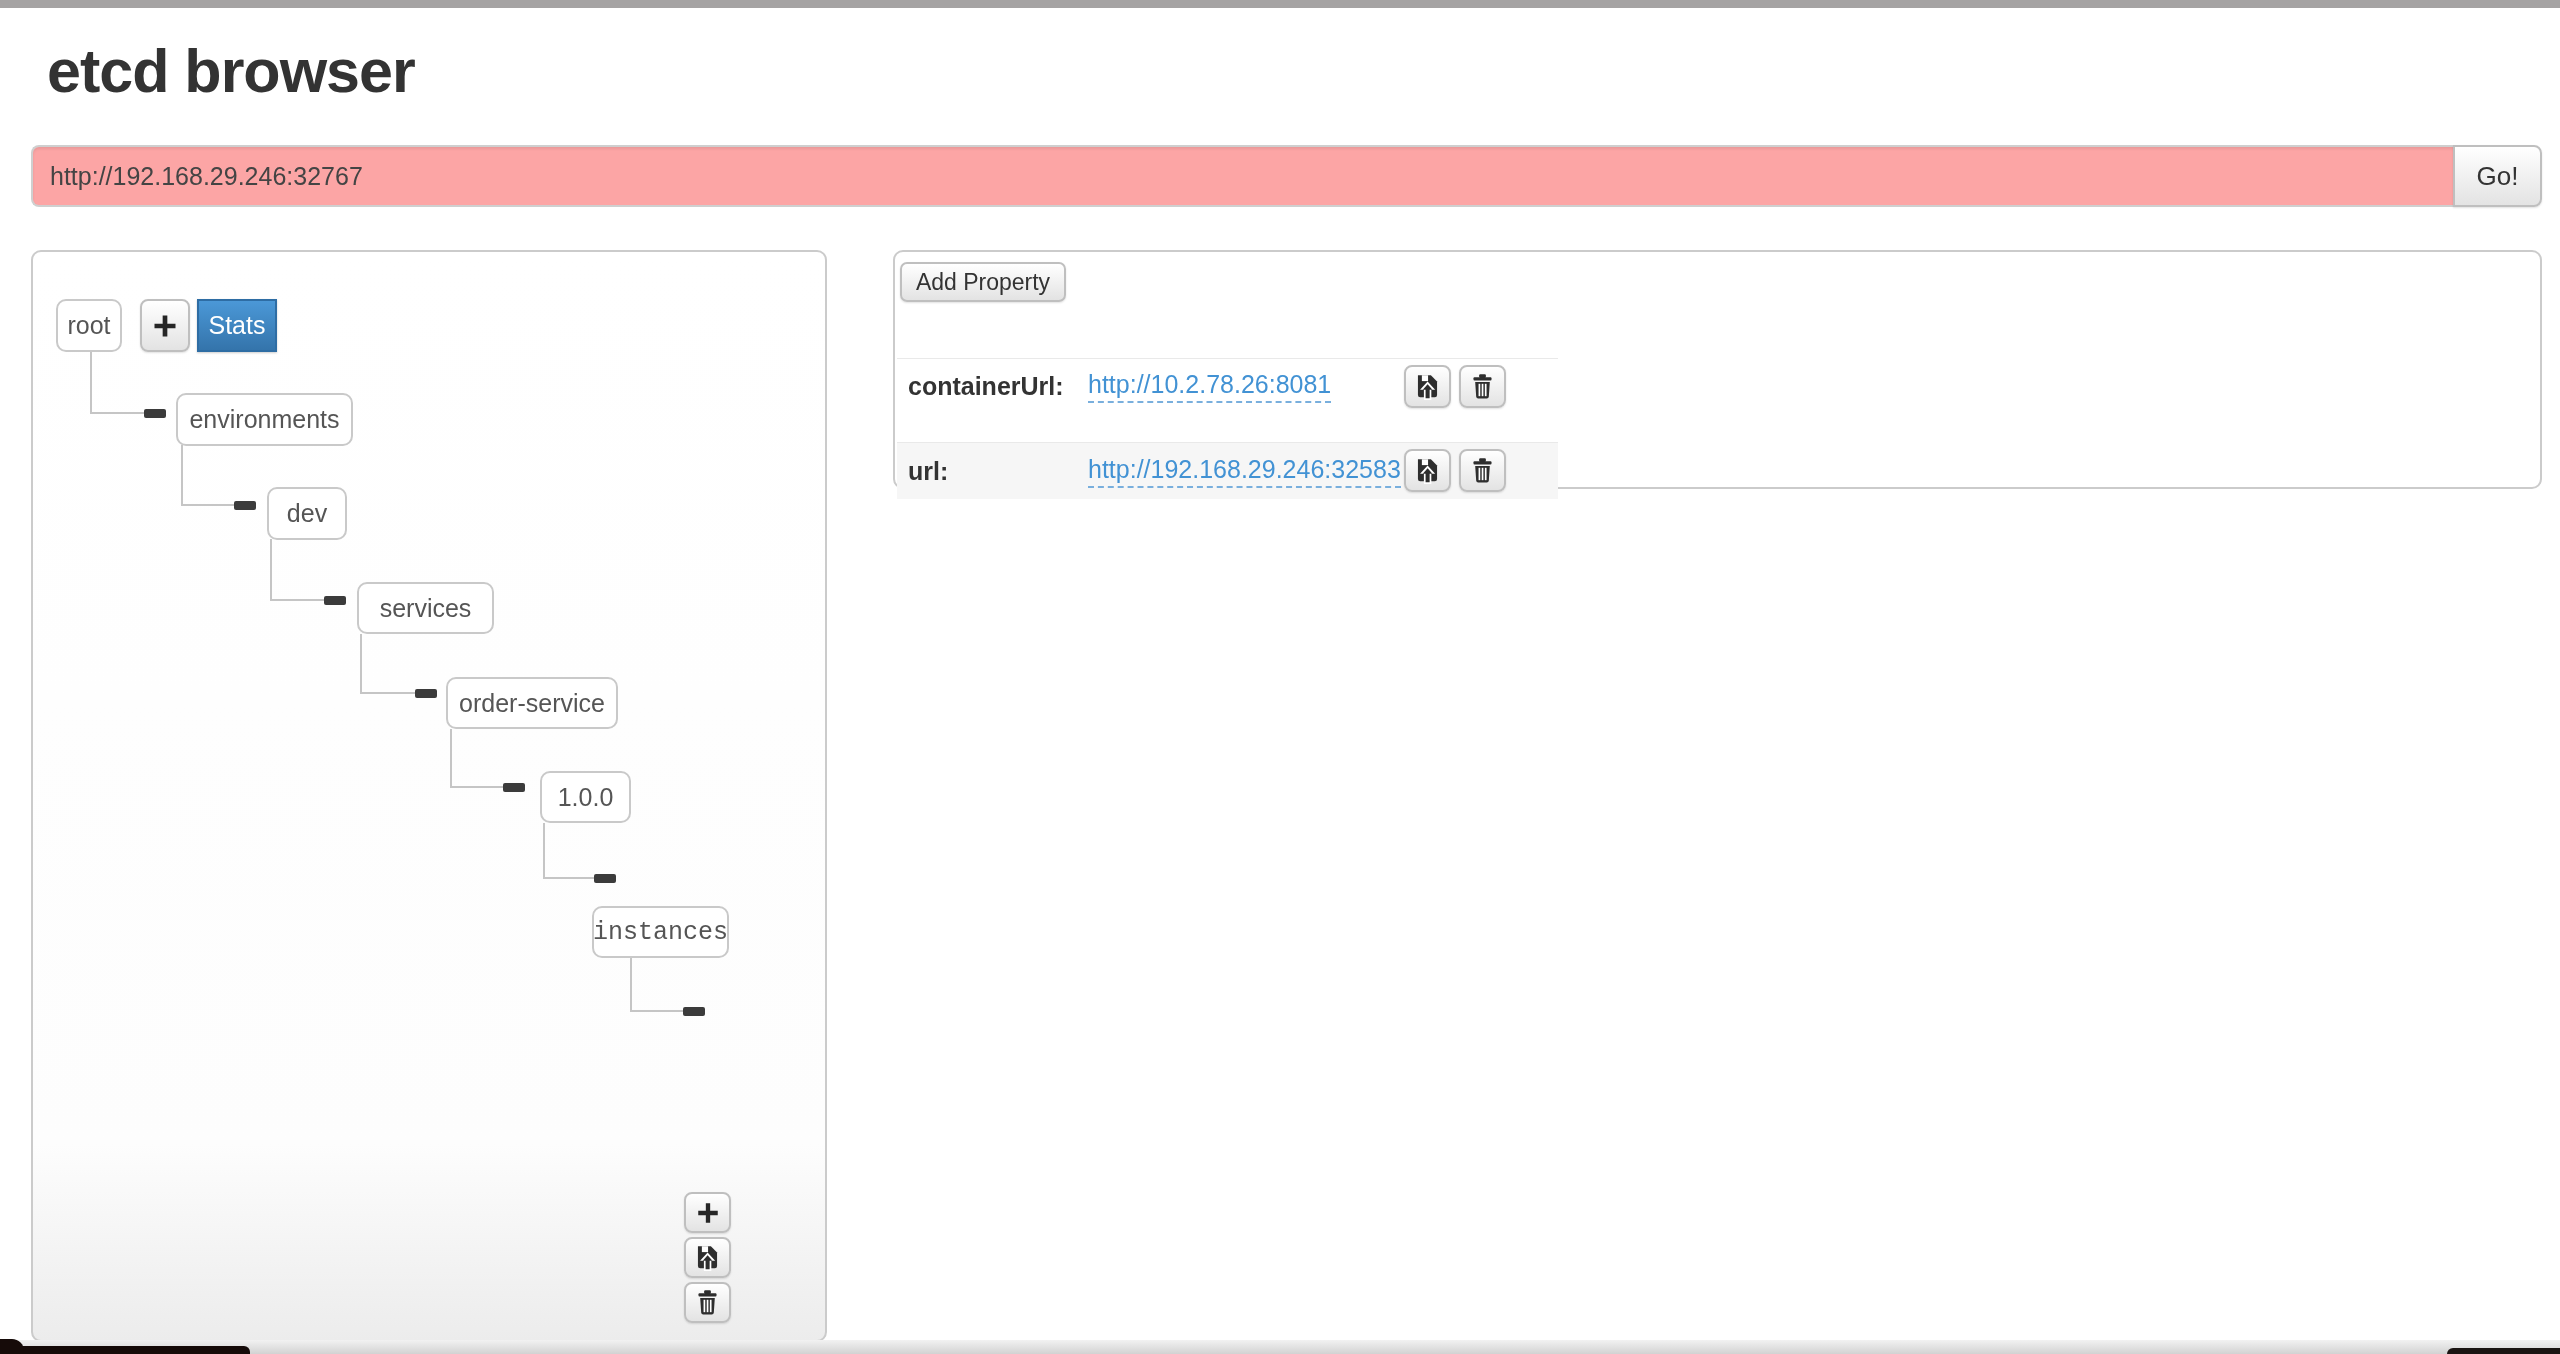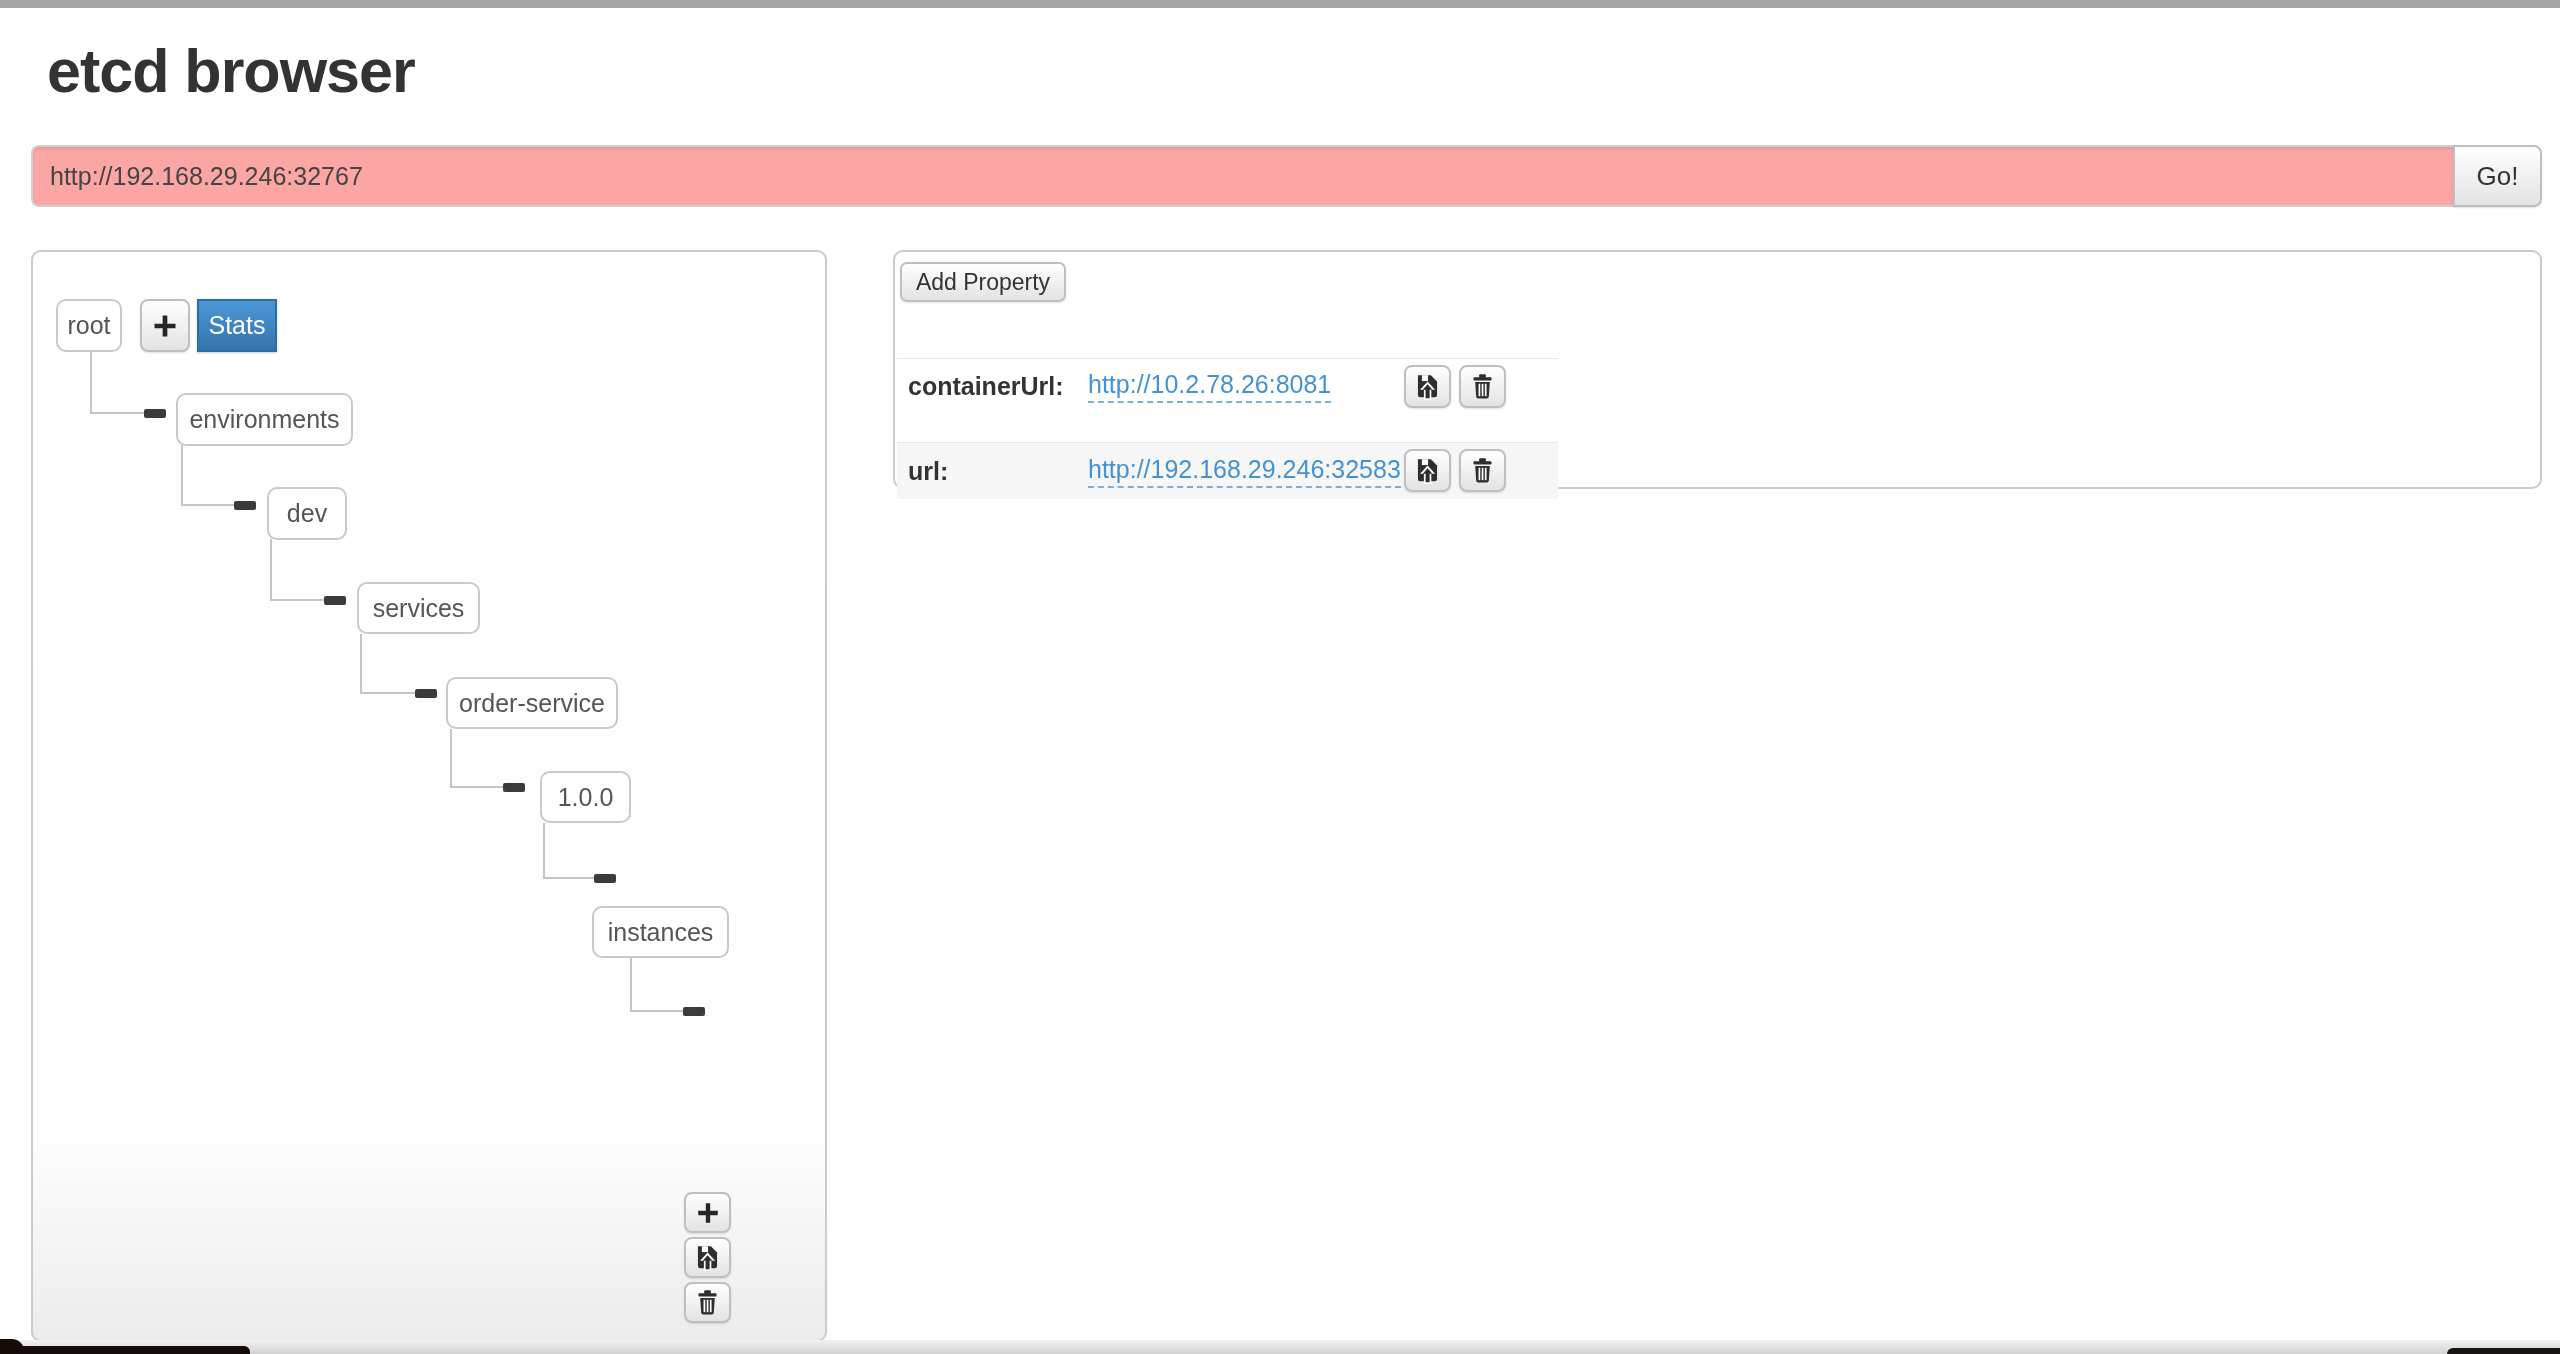--- a/index.html
+++ b/index.html
@@ -126,30 +126,30 @@
   <div class="abs dash" style="left:594px;top:874px;"></div>
   <div class="abs conn" style="left:630px;top:958px;width:53px;height:54px;"></div>
   <div class="abs dash" style="left:683px;top:1007px;"></div>
 
   <div class="abs tnode" style="left:176px;top:393px;width:177px;height:53px;">
     <span>environments</span>
   </div>
   <div class="abs tnode" style="left:267px;top:487px;width:80px;height:53px;">
     <span>dev</span>
   </div>
-  <div class="abs tnode" style="left:357px;top:582px;width:123px;height:52px;">
+  <div class="abs tnode" style="left:357px;top:582px;width:137px;height:52px;">
     <span>services</span>
   </div>
   <div class="abs tnode" style="left:446px;top:677px;width:172px;height:52px;">
     <span>order-service</span>
   </div>
   <div class="abs tnode" style="left:540px;top:771px;width:91px;height:52px;">
     <span>1.0.0</span>
   </div>
-  <div class="abs tnode" style="left:592px;top:906px;width:137px;height:52px;">
+  <div class="abs tnode" style="left:592px;top:906px;width:137px;height:52px;font-family:Liberation Mono, monospace;">
     <span>instances</span>
   </div>
 
 
   <button class="abs gbtn icon-btn node-action" style="left:684px;top:1192px;">
     <svg width="26" height="26" viewBox="0 0 24 24">
         <use href="#ic-plus"></use>
       </svg>
   </button>
   <button class="abs gbtn icon-btn node-action" style="left:684px;top:1237px;">

